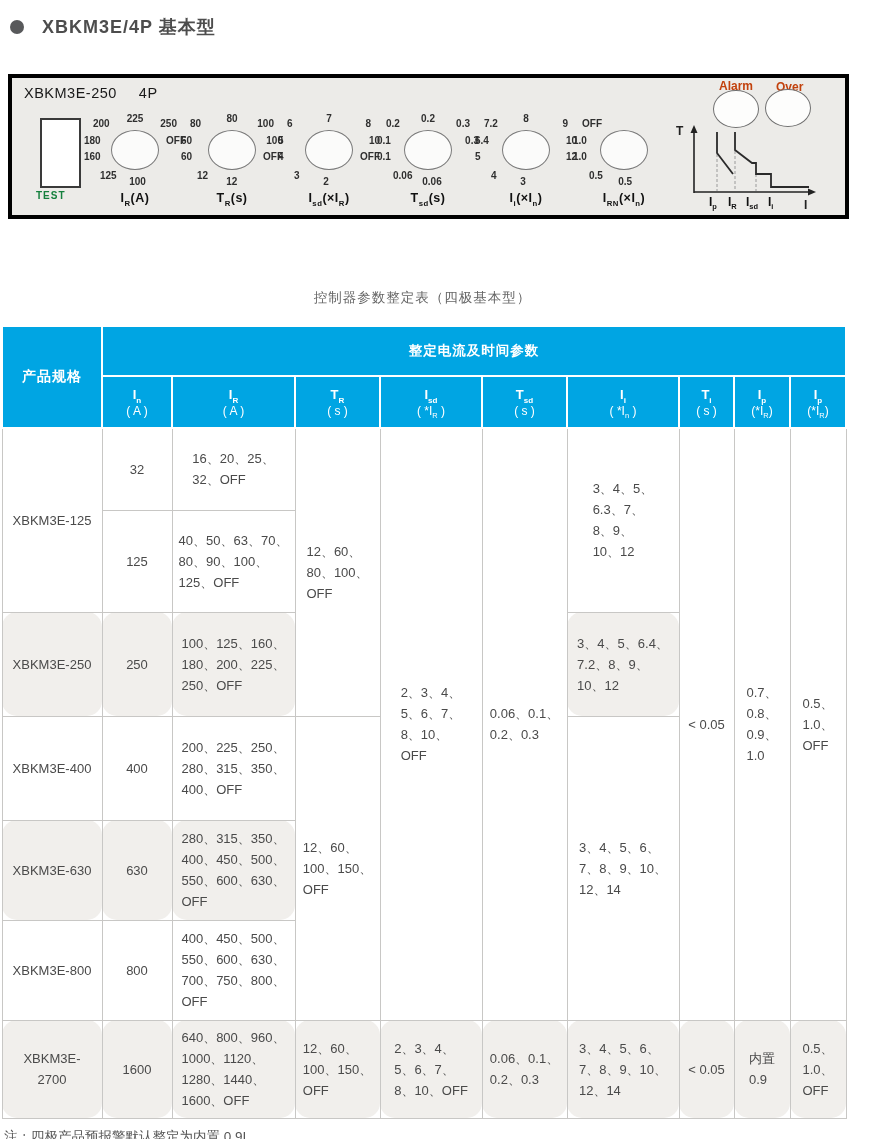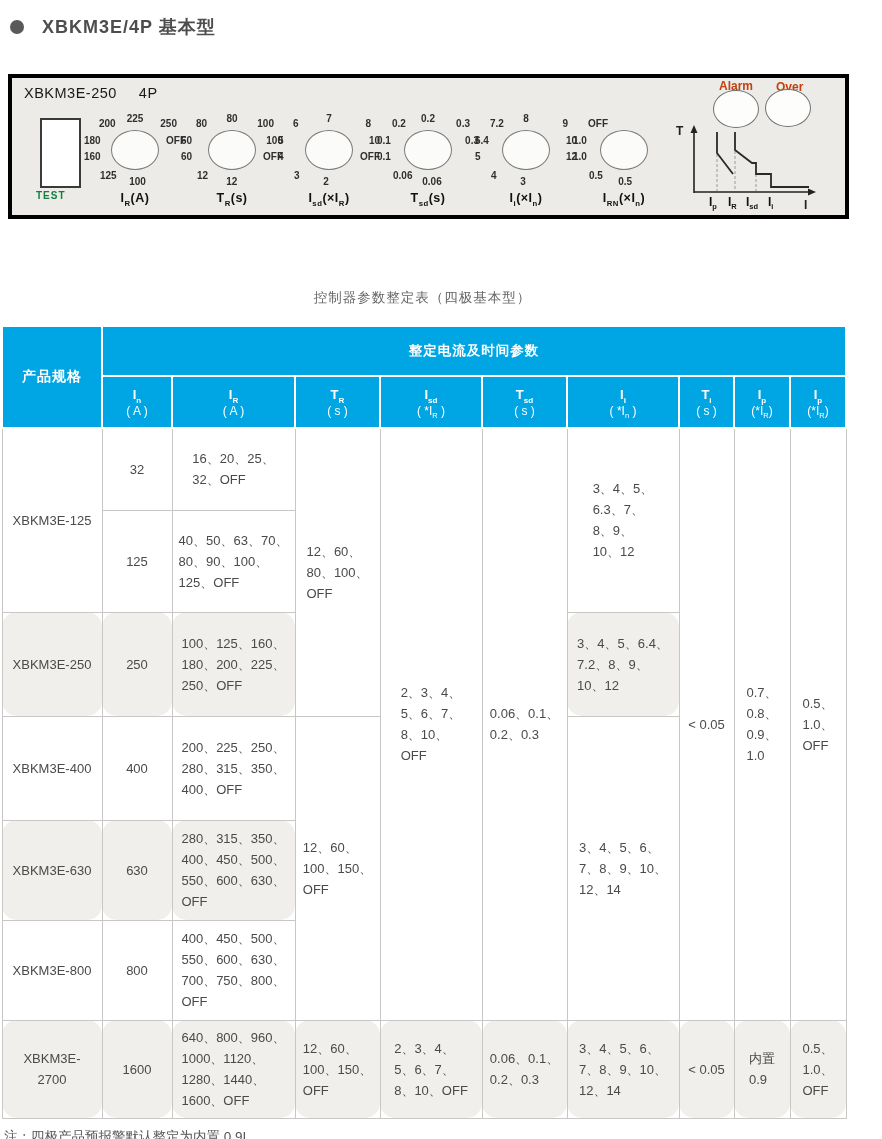--- a/index.html
+++ b/index.html
@@ -14,21 +14,21 @@
   
   .panel{position:relative;margin:34px 0 0 8px;width:833px;height:137px;background:#ecebe8;border:4px solid #000000;}
   .model{position:absolute;left:12px;top:7px;font-size:14.5px;color:#1a1a1a;letter-spacing:.5px;}
   .model .pole{margin-left:22px;}
   .test-btn{position:absolute;left:28px;top:40px;width:37px;height:66px;background:#fff;border:2px solid #3a3a3a;}
   .test-label{position:absolute;left:24px;top:112px;font-size:10px;font-weight:700;letter-spacing:1px;color:#15803d;}
 
   .dial{position:absolute;top:34px;width:96px;height:76px;}
   .dial .knob{position:absolute;left:50%;top:50%;transform:translate(-50%,-50%);width:46px;height:38px;border-radius:50%;background:#fbfbfa;border:1px solid #7a7a7a;}
   .dv{position:absolute;font-size:10px;font-weight:600;color:#2f2f2f;white-space:nowrap;}
-  .p-nw{top:6px;left:12px;}
+  .p-nw{top:6px;left:6px;}
   .p-n{top:1px;left:50%;transform:translateX(-50%);}
   .p-ne{top:6px;right:6px;}
   .p-w1{top:23px;left:-3px;}
   .p-w2{top:39px;left:-3px;}
   .p-e1{top:23px;right:-3px;}
   .p-e2{top:39px;right:-3px;}
   .p-s1{bottom:7px;left:13px;}
   .p-s2{bottom:1px;left:44%;}
   .dial-label{position:absolute;top:79px;width:100%;text-align:center;font-size:12.5px;font-weight:700;color:#111;letter-spacing:.5px;}
   .d0{left:75px;} .d1{left:172px;} .d2{left:269px;} .d3{left:368px;} .d4{left:466px;} .d5{left:564px;}

